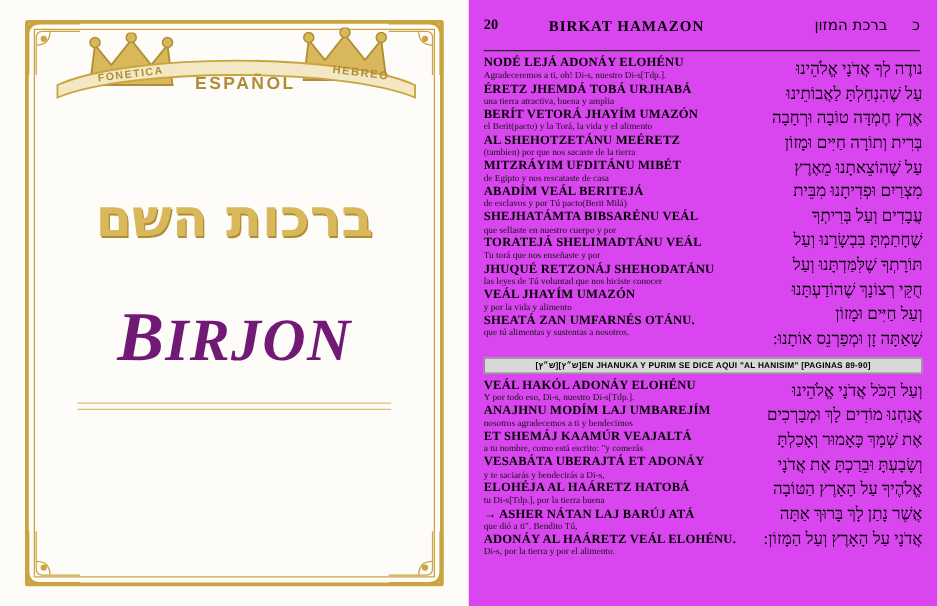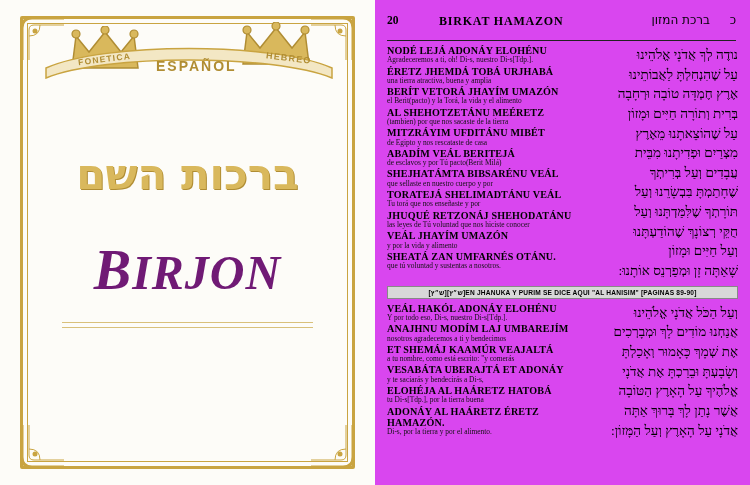--- a/index.html
+++ b/index.html
@@ -372,21 +372,21 @@
         <div class="verse">
             <div class="main">JHUQUÉ RETZONÁJ SHEHODATÁNU</div>
             <div class="small">las leyes de Tú voluntad que nos hiciste conocer</div>
           </div>
         <div class="verse">
             <div class="main">VEÁL JHAYÍM UMAZÓN</div>
             <div class="small">y por la vida y alimento</div>
           </div>
         <div class="verse">
             <div class="main">SHEATÁ ZAN UMFARNÉS OTÁNU.</div>
-            <div class="small">que tú voluntad y sustentas a nosotros.</div>
+            <div class="small">que tú alimentas y sustentas a nosotros.</div>
           </div>
       </div>
       <div class="col-hebrew">
         <div class="hline">נודֶה לְךָ אֲדֹנָי אֱלֹהֵינוּ</div>
         <div class="hline">עַל שֶׁהִנְחַלְתָּ לַאֲבוֹתֵינוּ</div>
         <div class="hline">אֶרֶץ חֶמְדָּה טוֹבָה וּרְחָבָה</div>
         <div class="hline">בְּרִית וְתוֹרָה חַיִּים וּמָזוֹן</div>
         <div class="hline">עַל שֶׁהוֹצֵאתָנוּ מֵאֶרֶץ</div>
         <div class="hline">מִצְרַיִם וּפְדִיתָנוּ מִבֵּית</div>
         <div class="hline">עֲבָדִים וְעַל בְּרִיתְךָ</div>
@@ -416,21 +416,25 @@
           </div>
         <div class="verse">
             <div class="main">VESABÁTA UBERAJTÁ ET ADONÁY</div>
             <div class="small">y te saciarás y bendecirás a Di-s,</div>
           </div>
         <div class="verse">
             <div class="main">ELOHÉJA AL HAÁRETZ HATOBÁ</div>
             <div class="small">tu Di-s[Tdp.], por la tierra buena</div>
           </div>
         <div class="verse">
-            <div class="main">ADONÁY AL HAÁRETZ ÉRETZ HAMAZÓN.</div>
+            <div class="main"><span class="arrow">→</span><span>ASHER NÁTAN LAJ BARÚJ ATÁ</span></div>
+            <div class="small">que dió a ti".   Bendito Tú,</div>
+          </div>
+        <div class="verse">
+            <div class="main">ADONÁY AL HAÁRETZ VEÁL ELOHÉNU.</div>
             <div class="small">Di-s, por la tierra y por el alimento.</div>
           </div>
       </div>
       <div class="col-hebrew">
         <div class="hline">וְעַל הַכֹּל אֲדֹנָי אֱלֹהֵינוּ</div>
         <div class="hline">אֲנַחְנוּ מוֹדִים לָךְ וּמְבָרְכִים</div>
         <div class="hline">אֶת שְׁמָךְ כָּאָמוּר וְאָכַלְתָּ</div>
         <div class="hline">וְשָׂבָעְתָּ וּבֵרַכְתָּ אֶת אֲדֹנָי</div>
         <div class="hline">אֱלֹהֶיךָ עַל הָאָרֶץ הַטּוֹבָה</div>
         <div class="hline">אֲשֶׁר נָתַן לָךְ בָּרוּךְ אַתָּה</div>

